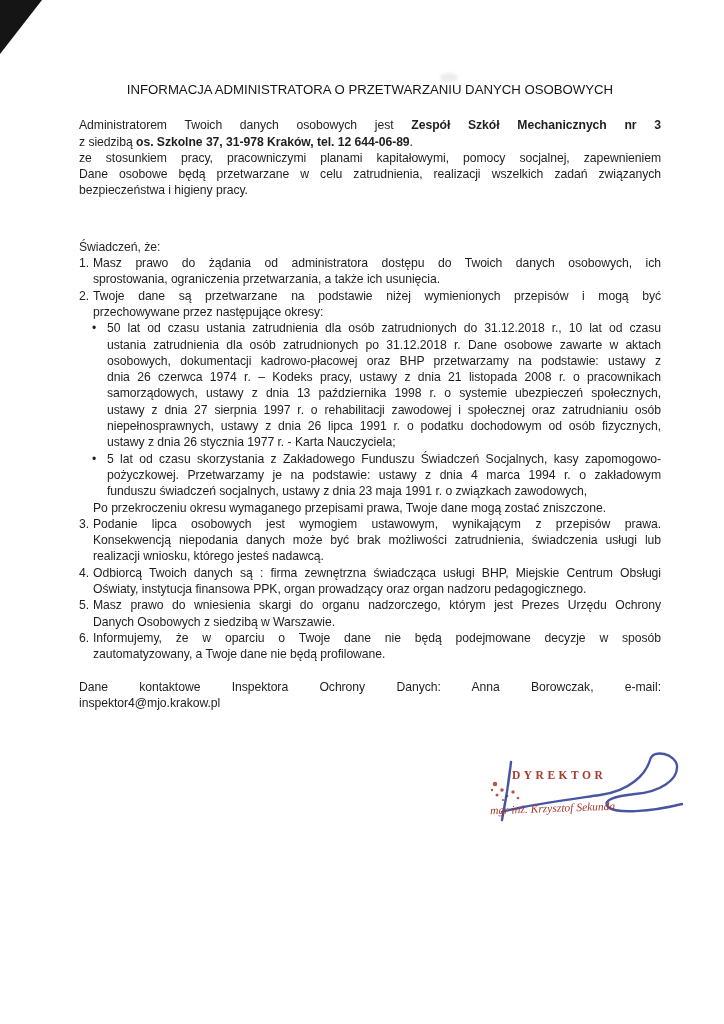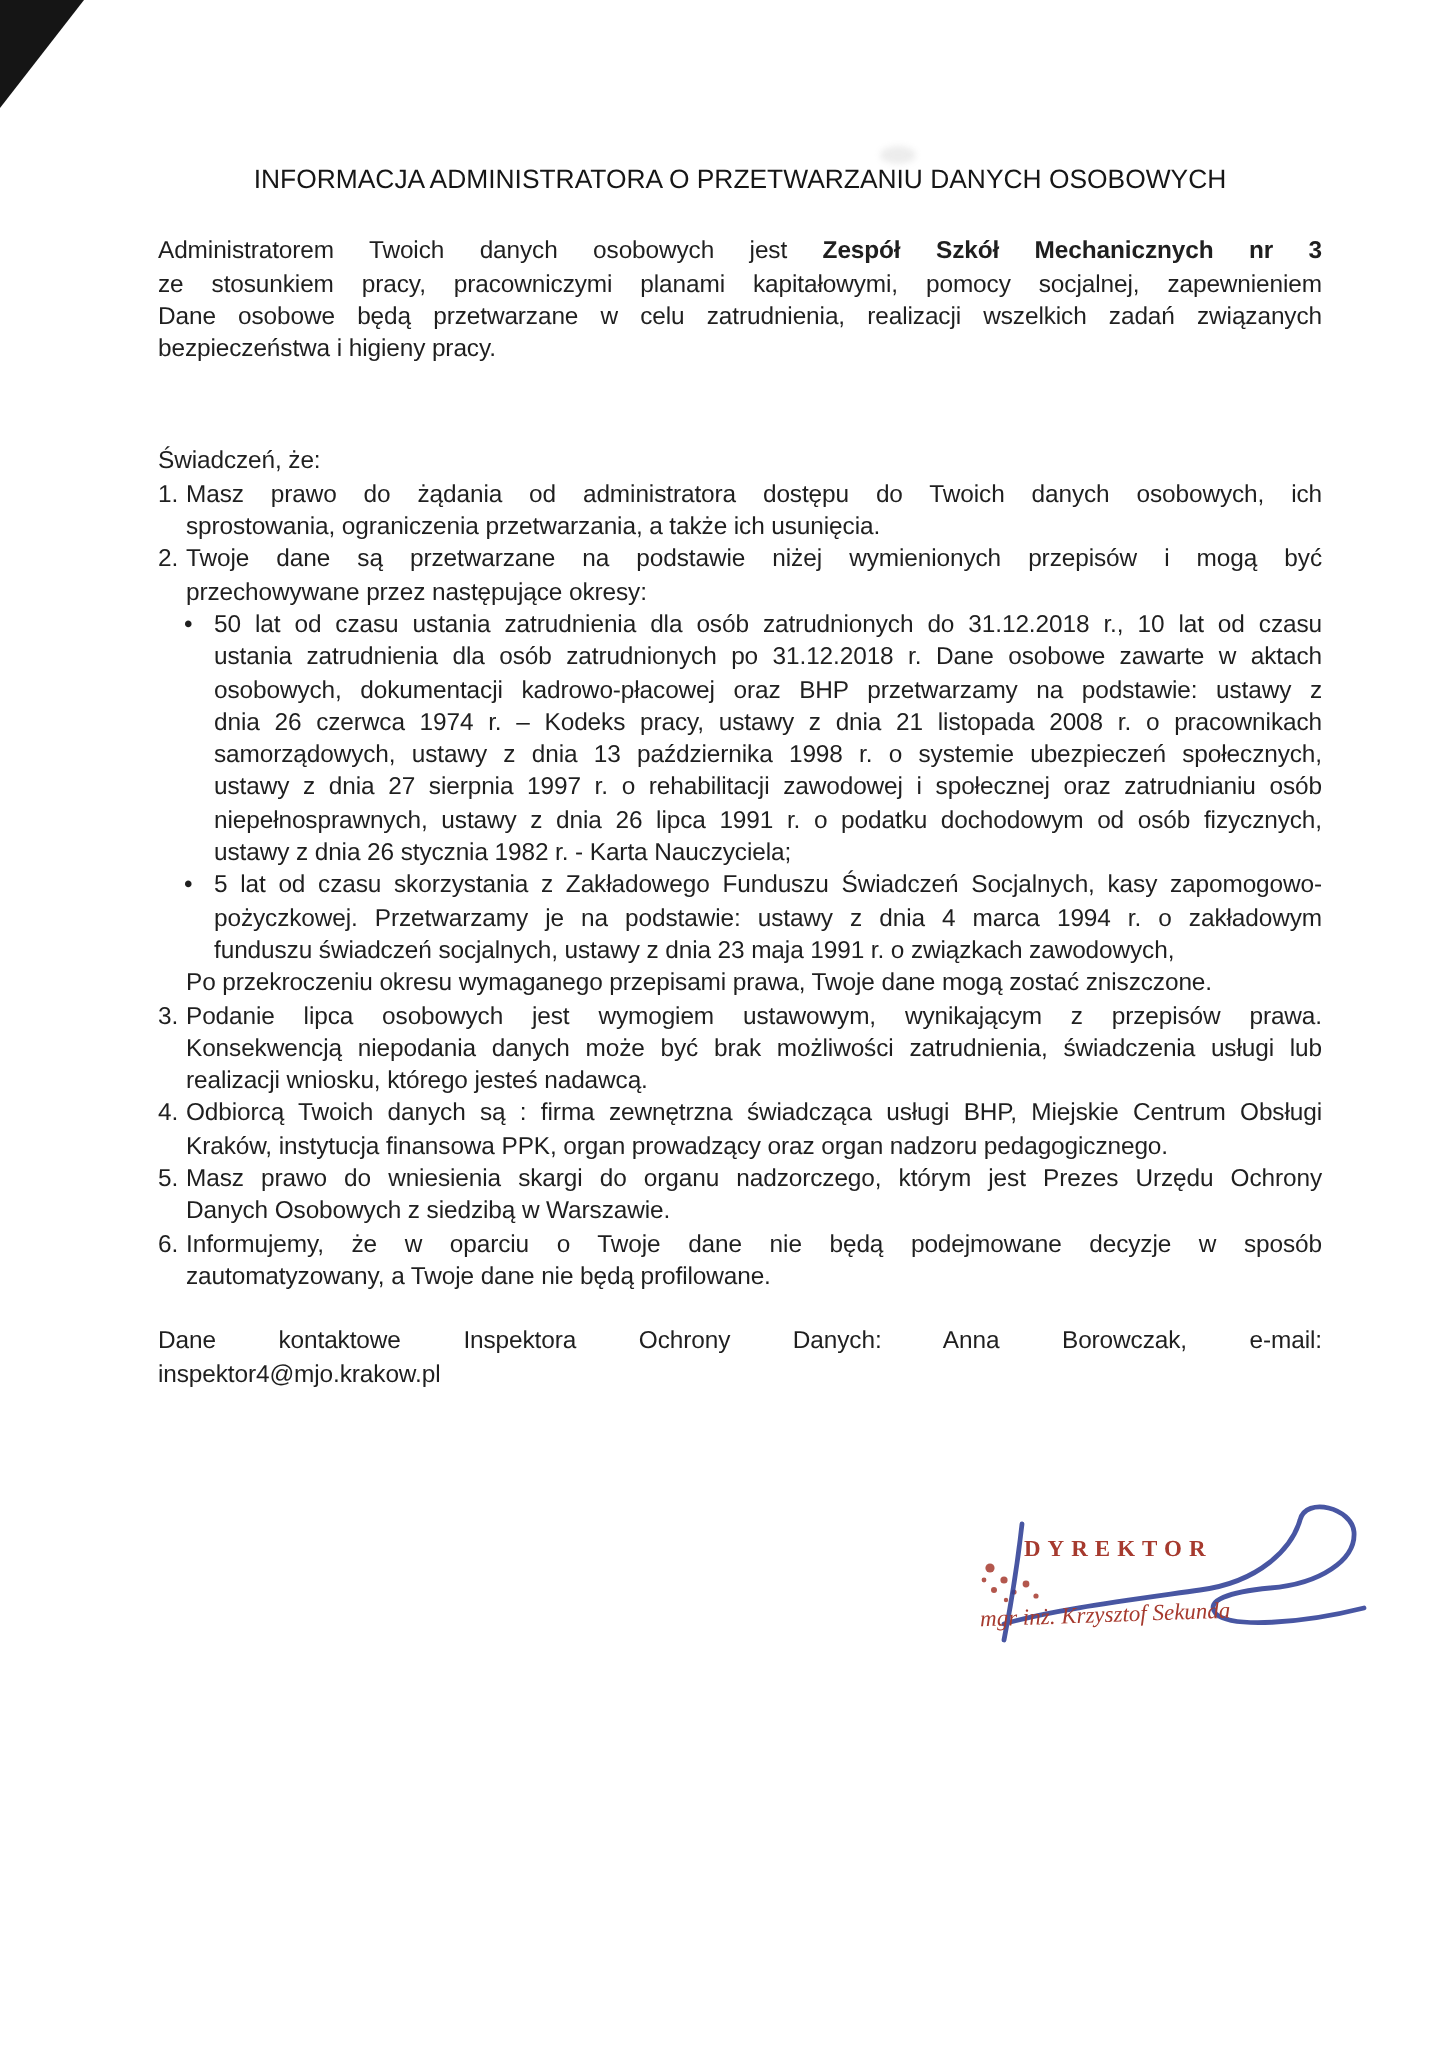--- a/index.html
+++ b/index.html
@@ -34,20 +34,21 @@
 <div class="page" style="background: rgb(255, 255, 255);">
 
   <div class="corner"></div>
   <div class="smudge"></div>
 
   <div class="doc" style="color: rgb(31, 31, 31);">
     <div class="doc-title">INFORMACJA ADMINISTRATORA O PRZETWARZANIU DANYCH OSOBOWYCH</div>
     <div>
         <div>
           <div class="tline jl"><span>Administratorem Twoich danych osobowych jest </span><span class="bseg">Zespół Szkół Mechanicznych nr 3</span></div>
+          <div class="tline"><span>z siedzibą </span><span class="bseg">os. Szkolne 37, 31-978 Kraków, tel. 12 644-06-89</span><span>.</span></div>
         </div>
         <div>
           <div class="tline jl"><span>ze stosunkiem pracy, pracowniczymi planami kapitałowymi, pomocy socjalnej, zapewnieniem</span></div>
           <div class="tline jl"><span>Dane osobowe będą przetwarzane w celu zatrudnienia, realizacji wszelkich zadań związanych</span></div>
           <div class="tline"><span>bezpieczeństwa i higieny pracy.</span></div>
         </div>
         <div style="height: 40px;"></div>
         <div>
           <div class="tline"><span>Świadczeń, że:</span></div>
         </div>
@@ -63,41 +64,41 @@
         </div>
         <div class="li bul">
           <span class="mk">•</span>
           <div class="tline jl"><span>50 lat od czasu ustania zatrudnienia dla osób zatrudnionych do 31.12.2018 r., 10 lat od czasu</span></div>
           <div class="tline jl"><span>ustania zatrudnienia dla osób zatrudnionych po 31.12.2018 r. Dane osobowe zawarte w aktach</span></div>
           <div class="tline jl"><span>osobowych, dokumentacji kadrowo-płacowej oraz BHP przetwarzamy na podstawie: ustawy z</span></div>
           <div class="tline jl"><span>dnia 26 czerwca 1974 r. – Kodeks pracy, ustawy z dnia 21 listopada 2008 r. o pracownikach</span></div>
           <div class="tline jl"><span>samorządowych, ustawy z dnia 13 października 1998 r. o systemie ubezpieczeń społecznych,</span></div>
           <div class="tline jl"><span>ustawy z dnia 27 sierpnia 1997 r. o rehabilitacji zawodowej i społecznej oraz zatrudnianiu osób</span></div>
           <div class="tline jl"><span>niepełnosprawnych, ustawy z dnia 26 lipca 1991 r. o podatku dochodowym od osób fizycznych,</span></div>
-          <div class="tline"><span>ustawy z dnia 26 stycznia 1982 r. - Karta Nauczyciela;</span></div>
+          <div class="tline"><span>ustawy z dnia 26 stycznia 1977 r. - Karta Nauczyciela;</span></div>
         </div>
         <div class="li bul">
           <span class="mk">•</span>
           <div class="tline jl"><span>5 lat od czasu skorzystania z Zakładowego Funduszu Świadczeń Socjalnych, kasy zapomogowo-</span></div>
           <div class="tline jl"><span>pożyczkowej. Przetwarzamy je na podstawie: ustawy z dnia 4 marca 1994 r. o zakładowym</span></div>
           <div class="tline"><span>funduszu świadczeń socjalnych, ustawy z dnia 23 maja 1991 r. o związkach zawodowych,</span></div>
         </div>
         <div class="cont">
           <div class="tline"><span>Po przekroczeniu okresu wymaganego przepisami prawa, Twoje dane mogą zostać zniszczone.</span></div>
         </div>
         <div class="li">
           <span class="mk">3.</span>
           <div class="tline jl"><span>Podanie lipca osobowych jest wymogiem ustawowym, wynikającym z przepisów prawa.</span></div>
           <div class="tline jl"><span>Konsekwencją niepodania danych może być brak możliwości zatrudnienia, świadczenia usługi lub</span></div>
           <div class="tline"><span>realizacji wniosku, którego jesteś nadawcą.</span></div>
         </div>
         <div class="li">
           <span class="mk">4.</span>
           <div class="tline jl"><span>Odbiorcą Twoich danych są : firma zewnętrzna świadcząca usługi BHP, Miejskie Centrum Obsługi</span></div>
-          <div class="tline"><span>Kraków, instytucja finansowa PPK, organ prowadzący oraz organ nadzoru pedagogicznego.</span></div>
+          <div class="tline"><span>Oświaty, instytucja finansowa PPK, organ prowadzący oraz organ nadzoru pedagogicznego.</span></div>
         </div>
         <div class="li">
           <span class="mk">5.</span>
           <div class="tline jl"><span>Masz prawo do wniesienia skargi do organu nadzorczego, którym jest Prezes Urzędu Ochrony</span></div>
           <div class="tline"><span>Danych Osobowych z siedzibą w Warszawie.</span></div>
         </div>
         <div class="li">
           <span class="mk">6.</span>
           <div class="tline jl"><span>Informujemy, że w oparciu o Twoje dane nie będą podejmowane decyzje w sposób</span></div>
           <div class="tline"><span>zautomatyzowany, a Twoje dane nie będą profilowane.</span></div>

